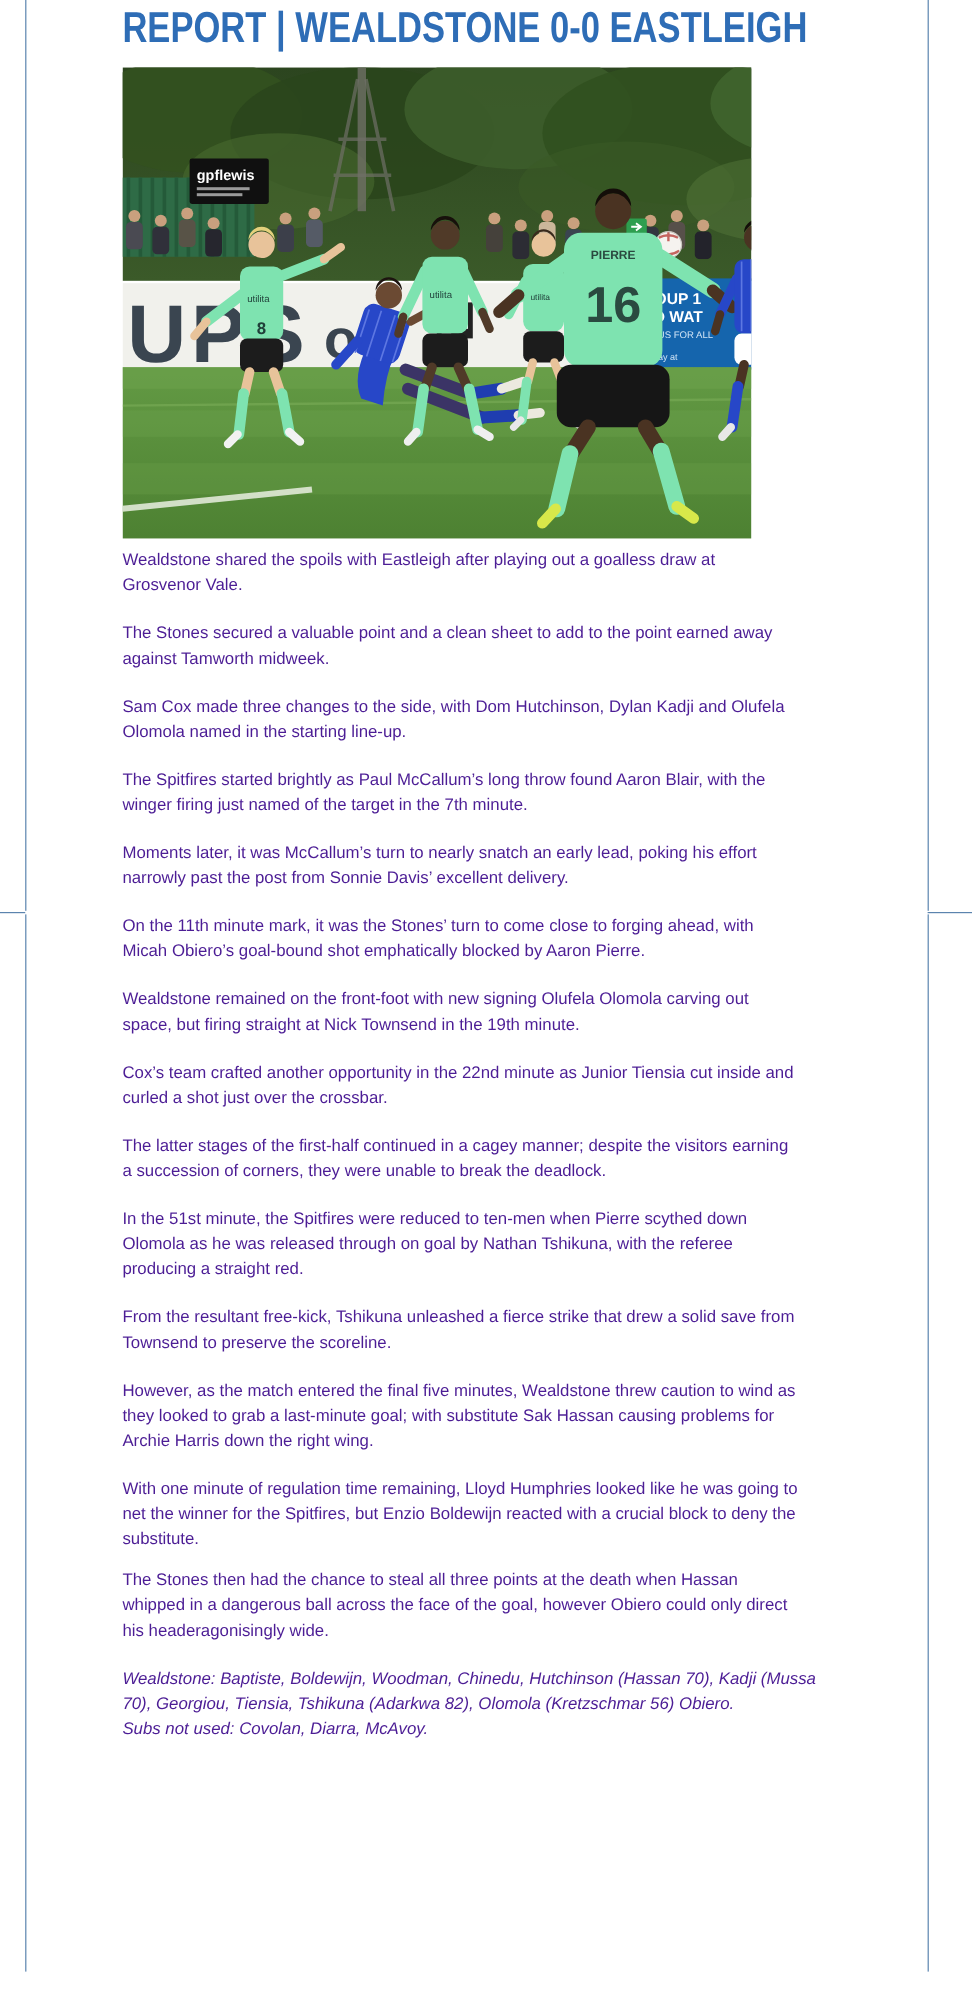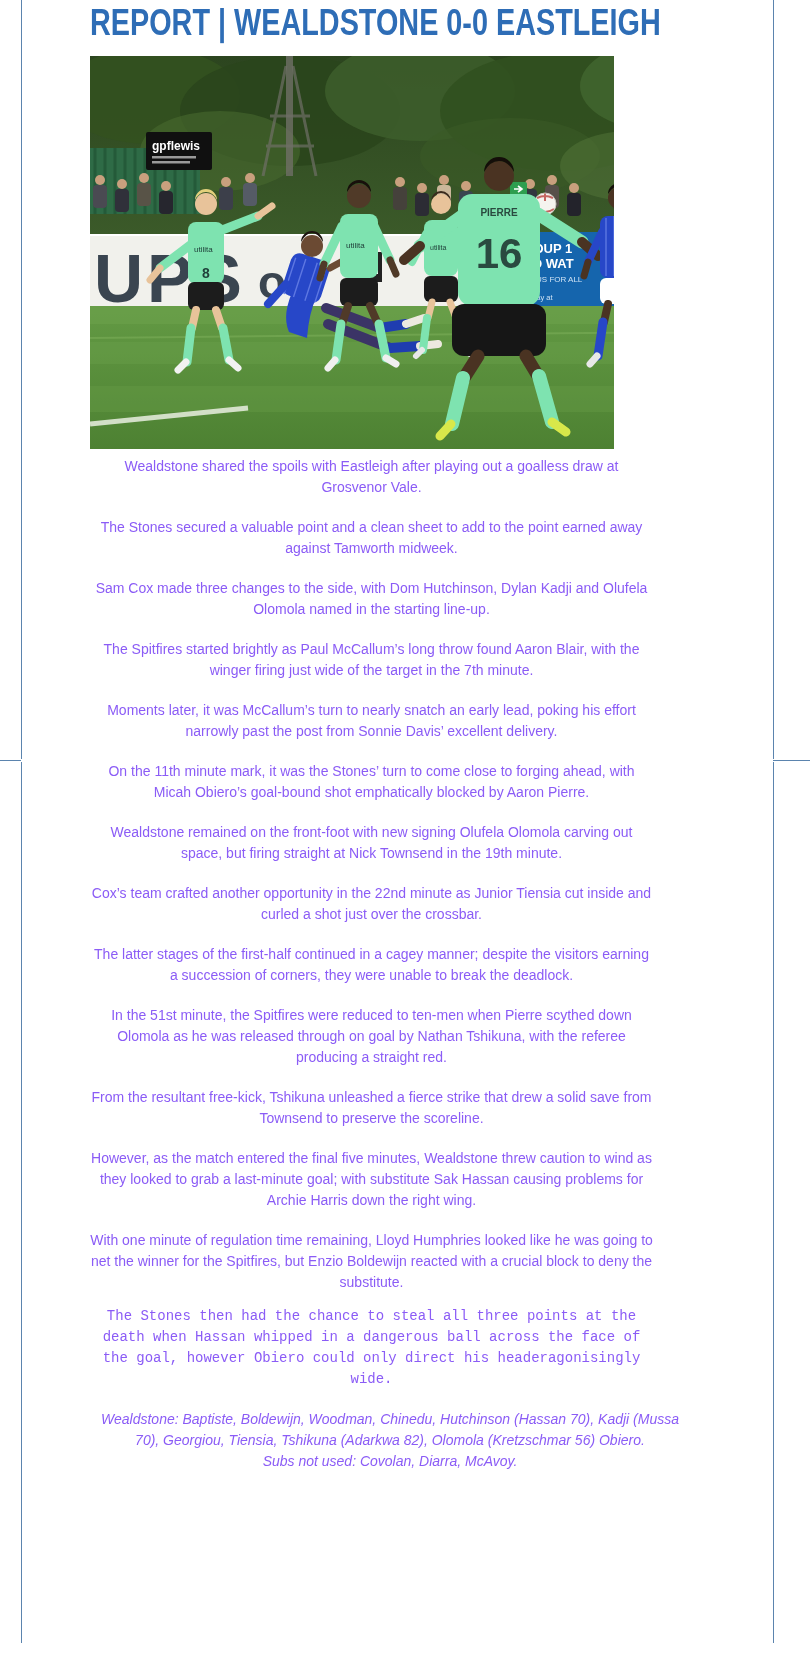--- a/index.html
+++ b/index.html
@@ -13,36 +13,36 @@
   
   .vline{position:absolute;width:1px;background:#5b84ae;}
   .vline.left{left:21px;}
   .vline.right{left:773px;}
   .vline.seg-top{top:0;height:759px;}
   .vline.seg-bottom{top:762px;height:881px;}
   .hline{position:absolute;height:1px;background:#5b84ae;}
   .hline.left-tick{left:0;width:21px;top:760px;}
   .hline.right-tick{left:773px;width:37px;top:760px;}
 
-  .content{position:absolute;left:90px;top:0;width:600px;text-align:center;}
+  .content{position:absolute;left:102px;top:0;width:600px;}
 
   h1.report-title{
     margin:4px 0 14px 0;
     font-size:36px;line-height:38px;font-weight:bold;
     color:#2e6db6;white-space:nowrap;
     transform:scaleX(0.80);transform-origin:left center;
     letter-spacing:0px;
   }
 
   figure.photo{margin:0 0 7px 0;width:524px;height:393px;overflow:hidden;}
   figure.photo svg{display:block;}
 
-  .body-copy{width:563px;color:#8b5cf6;font-size:14px;line-height:21px;}
+  .body-copy{width:563px;color:#4c1d95;font-size:14px;line-height:21px;}
   .body-copy p{margin:0 0 19px 0;}
-  .body-copy p.tight{margin-top:-6px;font-family:Liberation Mono, monospace;}
+  .body-copy p.tight{margin-top:-6px;}
   .team-sheet{width:600px;margin-top:0;font-style:italic;}
   .team-sheet span{display:block;}
 </style>
 </head>
 <body>
 
 <div class="page">
 
   <div class="vline left seg-top"></div>
   <div class="vline left seg-bottom"></div>
@@ -251,21 +251,21 @@
           <path d="M586 254 L584 296" stroke="#4a3322" stroke-width="8" stroke-linecap="round"></path>
           <circle cx="592" cy="152" r="10" fill="#4a3322"></circle>
         </g>
       </svg>
     </figure>
 
     <div class="body-copy">
       <p>Wealdstone shared the spoils with Eastleigh after playing out a goalless draw at Grosvenor Vale.</p>
       <p>The Stones secured a valuable point and a clean sheet to add to the point earned away against Tamworth midweek.</p>
       <p>Sam Cox made three changes to the side, with Dom Hutchinson, Dylan Kadji and Olufela Olomola named in the starting line-up.</p>
-      <p>The Spitfires started brightly as Paul McCallum’s long throw found Aaron Blair, with the winger firing just wide of the target in the 7th minute.</p>
+      <p>The Spitfires started brightly as Paul McCallum’s long throw found Aaron Blair, with the winger firing just named of the target in the 7th minute.</p>
       <p>Moments later, it was McCallum’s turn to nearly snatch an early lead, poking his effort narrowly past the post from Sonnie Davis’ excellent delivery.</p>
       <p>On the 11th minute mark, it was the Stones’ turn to come close to forging ahead, with Micah Obiero’s goal-bound shot emphatically blocked by Aaron Pierre.</p>
       <p>Wealdstone remained on the front-foot with new signing Olufela Olomola carving out space, but firing straight at Nick Townsend in the 19th minute.</p>
       <p>Cox’s team crafted another opportunity in the 22nd minute as Junior Tiensia cut inside and curled a shot just over the crossbar.</p>
       <p>The latter stages of the first-half continued in a cagey manner; despite the visitors earning a succession of corners, they were unable to break the deadlock.</p>
       <p>In the 51st minute, the Spitfires were reduced to ten-men when Pierre scythed down Olomola as he was released through on goal by Nathan Tshikuna, with the referee producing a straight red.</p>
       <p>From the resultant free-kick, Tshikuna unleashed a fierce strike that drew a solid save from Townsend to preserve the scoreline.</p>
       <p>However, as the match entered the final five minutes, Wealdstone threw caution to wind as they looked to grab a last-minute goal; with substitute Sak Hassan causing problems for Archie Harris down the right wing.</p>
       <p>With one minute of regulation time remaining, Lloyd Humphries looked like he was going to net the winner for the Spitfires, but Enzio Boldewijn reacted with a crucial block to deny the substitute.</p>
       <p class="tight">The Stones then had the chance to steal all three points at the death when Hassan whipped in a dangerous ball across the face of the goal, however Obiero could only direct his headeragonisingly wide.</p>

